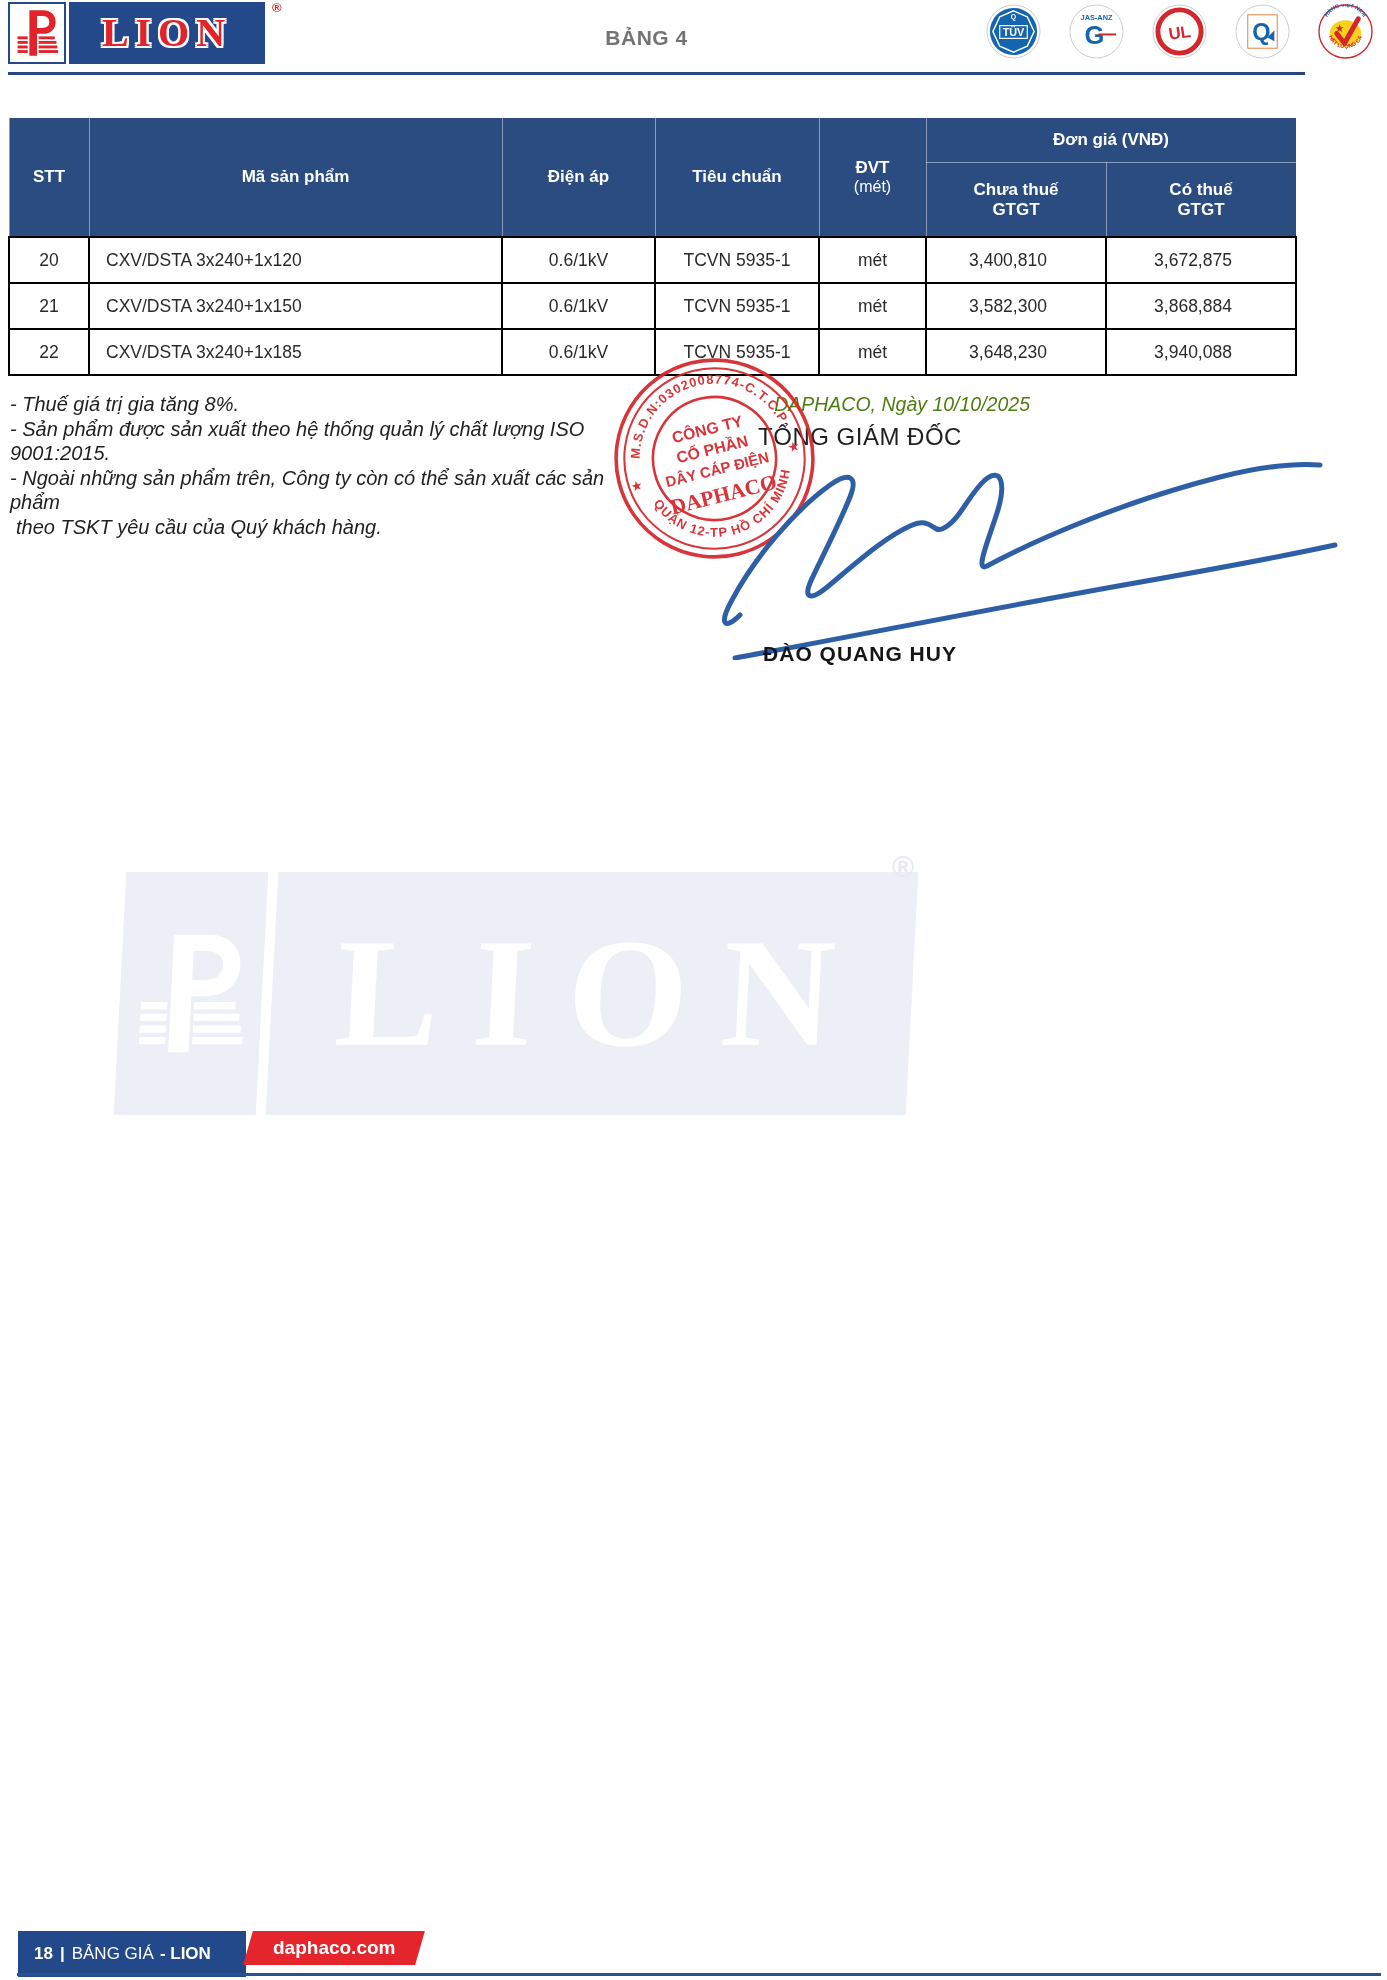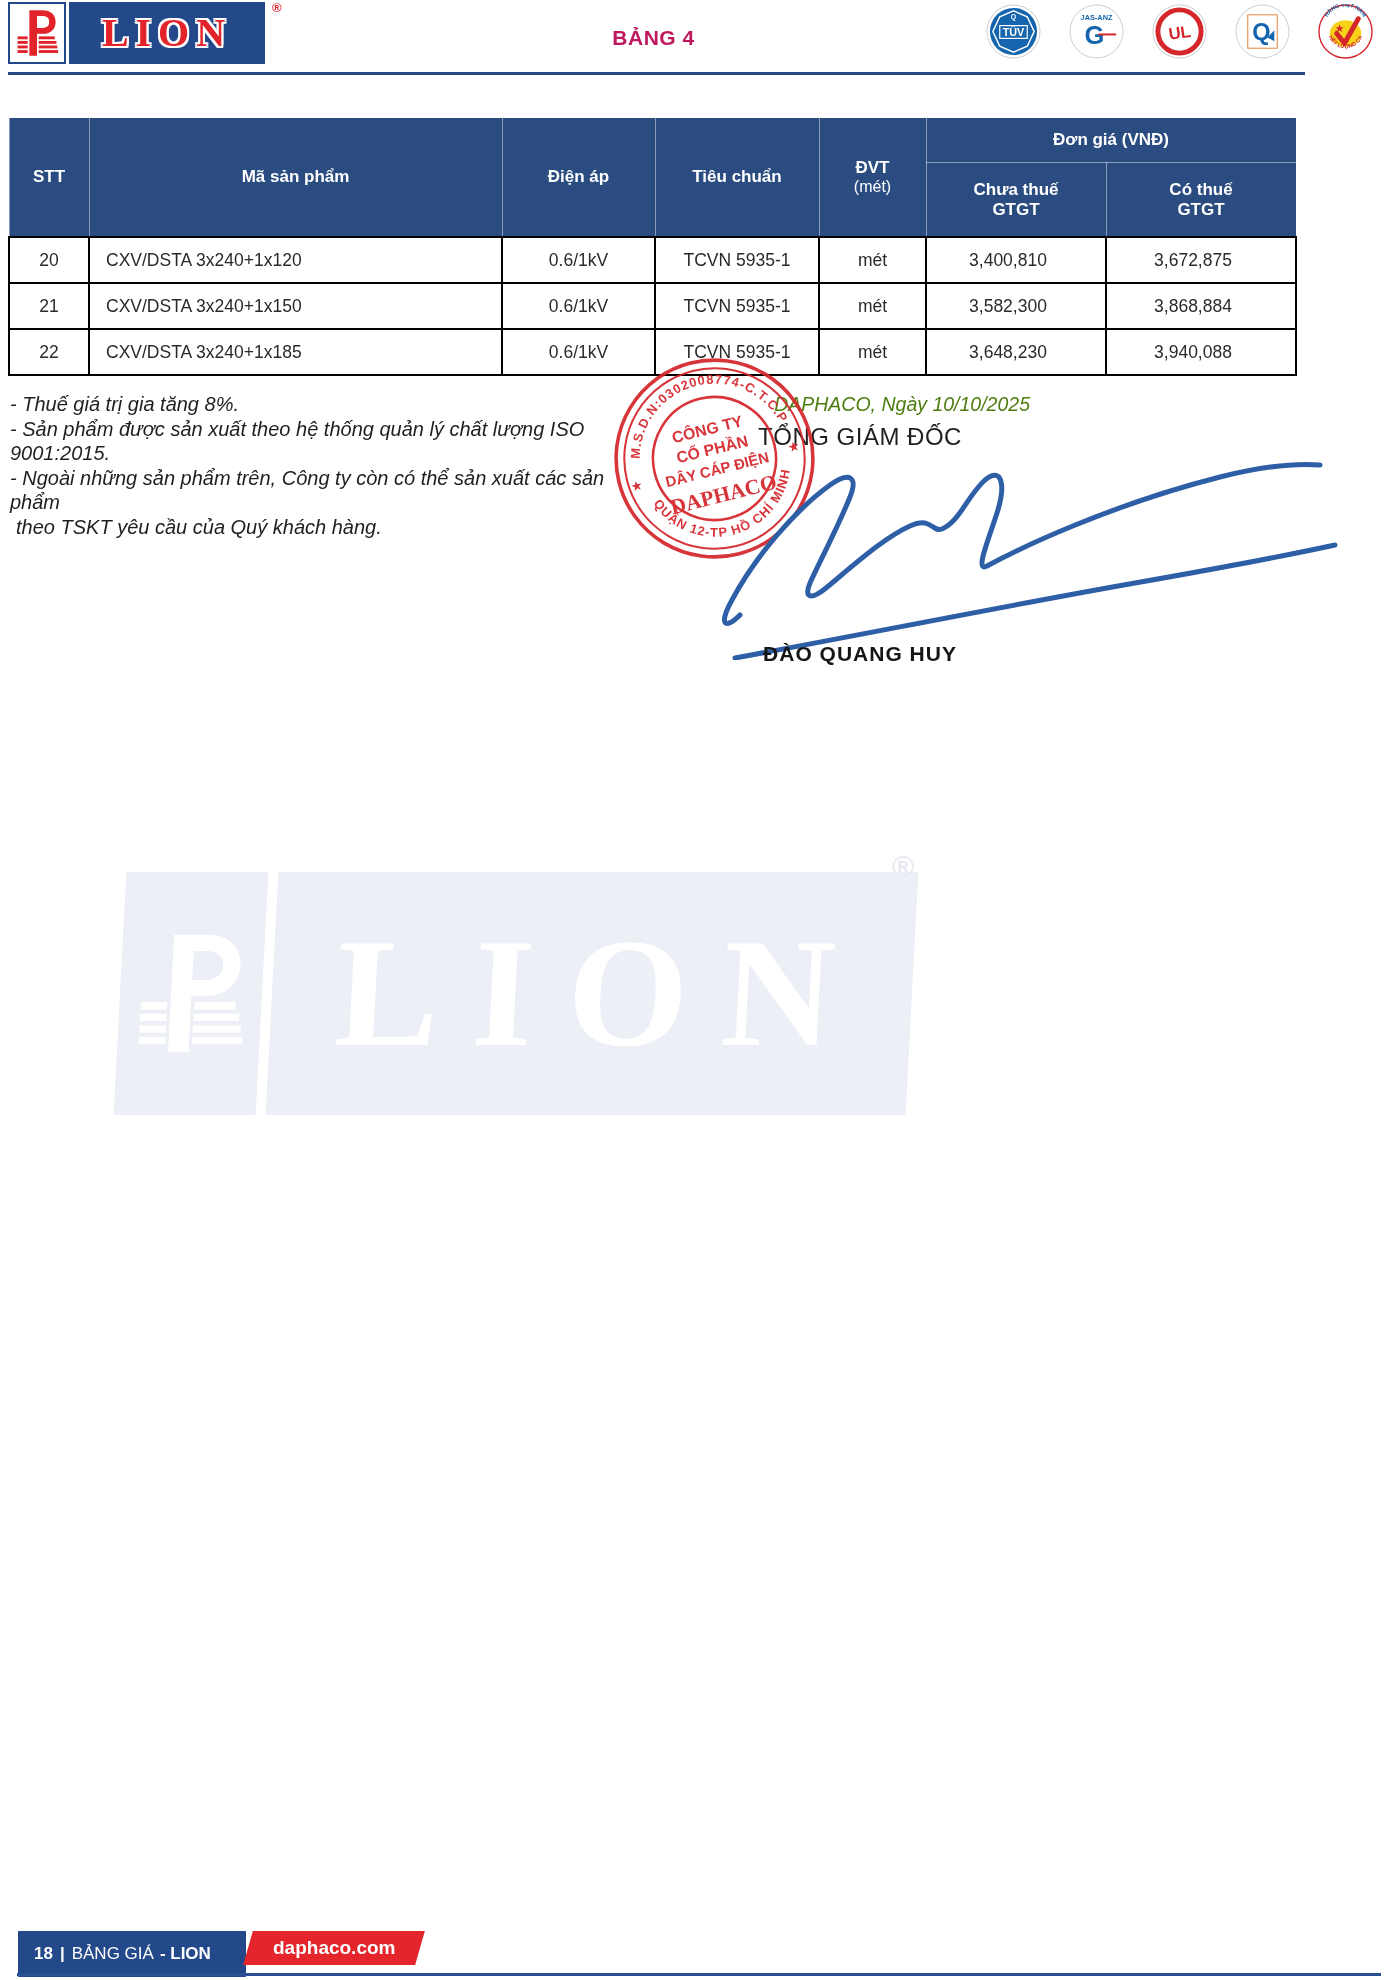--- a/index.html
+++ b/index.html
@@ -10,22 +10,22 @@
   .logo{position:absolute;left:8px;top:2px;height:62px;display:flex;align-items:stretch;}
   .logo-p-tile{width:54px;height:58px;background:#fff;border:2px solid #24498A;
                display:flex;align-items:center;justify-content:center;}
   .logo-lion-tile{width:196px;height:62px;background:#24498A;margin-left:3px;
                   display:flex;align-items:center;justify-content:center;}
   .logo-lion-text{font-family:"Liberation Serif",serif;font-weight:bold;font-size:40px;
                   color:#E2232A;letter-spacing:7px;line-height:1;
                   text-shadow:-2px -2px 0 #fff,2px -2px 0 #fff,-2px 2px 0 #fff,2px 2px 0 #fff,
                               0 2px 0 #fff,0 -2px 0 #fff,2px 0 0 #fff,-2px 0 0 #fff;}
   .logo-reg{position:absolute;left:264px;top:-2px;color:#E2232A;font-size:13px;font-weight:bold;}
-  .page-title{position:absolute;left:10px;top:26px;width:1287px;text-align:center;
-              font-size:21px;font-weight:bold;color:#be185d;letter-spacing:.5px;}
+  .page-title{position:absolute;left:3px;top:26px;width:1287px;text-align:center;
+              font-size:21px;font-weight:bold;color:#737373;letter-spacing:.5px;}
   .badges{position:absolute;left:986px;top:4px;display:flex;gap:28px;}
   .badge{width:55px;height:55px;}
   .header-rule{position:absolute;left:8px;top:72px;width:1297px;height:3px;background:#27477E;}
 
   
   table.price{position:absolute;left:8px;top:117px;width:1287px;border-collapse:collapse;
               table-layout:fixed;border:1px solid #8E9093;}
   table.price thead th{background:#2B4C80;color:#fff;font-weight:bold;font-size:17px;
               border:1px solid rgba(255,255,255,.45);vertical-align:middle;padding:0;}
   table.price td{border:2px solid #000000;font-size:17.5px;color:#2A2A2C;height:44px;

